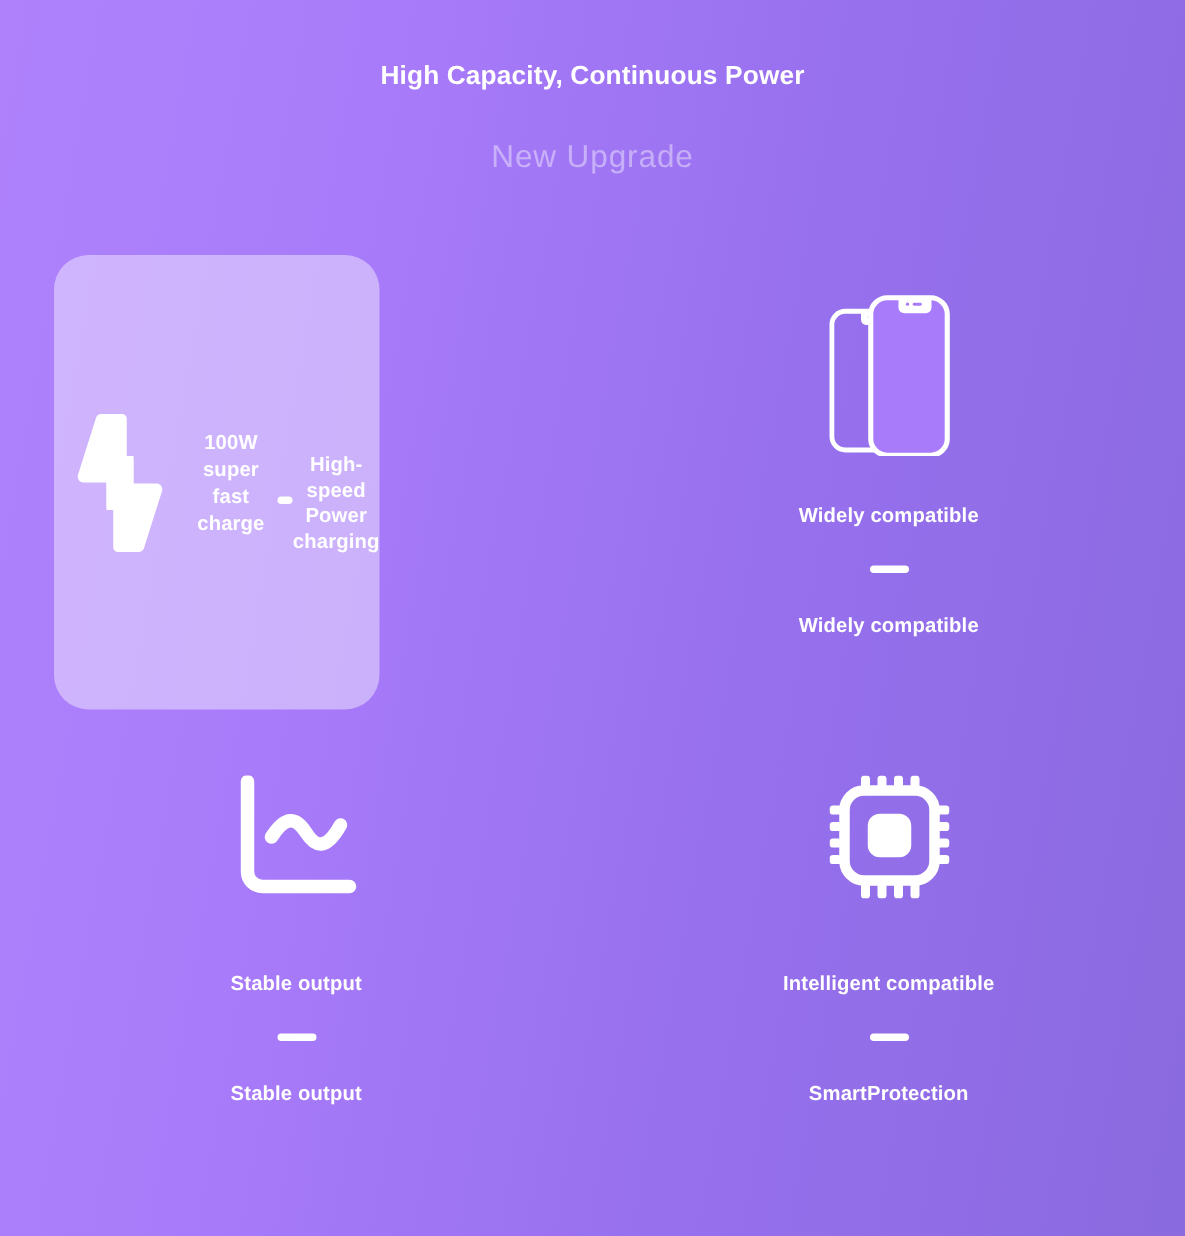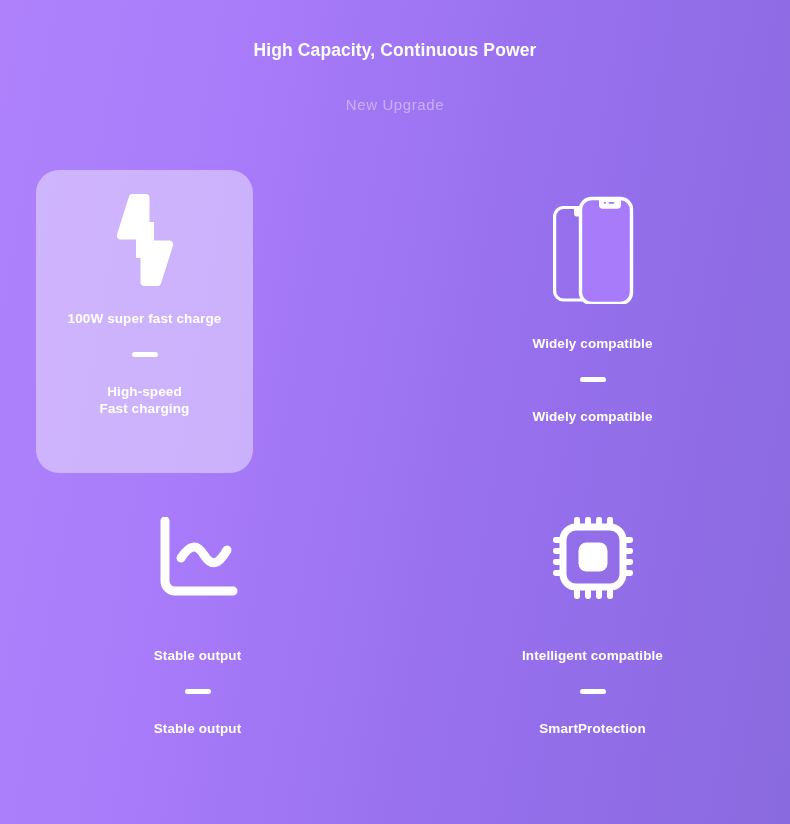--- a/index.html
+++ b/index.html
@@ -33,21 +33,21 @@
     font-size: 17.5px;
     font-weight: bold;
     color: #ffffff;
     letter-spacing: 0.1px;
     line-height: 24px;
     margin: 0;
   }
   .subhead {
     margin: 0;
     margin-top: 32px;
-    font-size: 15px;
+    font-size: 21px;
     font-weight: normal;
     color: rgba(255,255,255,0.42);
     letter-spacing: 0.6px;
     line-height: 22px;
   }
 
   
   .grid {
     position: absolute;
     top: 160px;
@@ -67,21 +67,21 @@
   
   .card {
     position: absolute;
     top: 10px;
     left: 36px;
     width: 217px;
     height: 303px;
     border-radius: 23px;
     background: rgba(255,255,255,0.42);
     display: flex;
-    flex-direction: column;
+    flex-direction: row;
     align-items: center;
   }
 
   .icon-wrap {
     height: 135px;
     display: flex;
     align-items: center;
     justify-content: center;
   }
   .card .icon-wrap {
@@ -161,21 +161,21 @@
                      L38.0 46.4
                      L38.0 30.0
                      L24.5 30.0
                      Z" fill="#ffffff"></path>
             <rect x="20" y="28" width="18" height="36" fill="#ffffff"></rect>
           </svg>
         </div>
         <div class="label-primary">100W super fast charge</div>
         <div class="divider"></div>
         <div class="label-secondary">High-speed
-Fast charging</div>
+Power charging</div>
       </div>
     </div>
 
     <div class="cell cell-1">
       <div class="icon-wrap">
         <svg width="84" height="108" viewBox="0 0 84 108" aria-hidden="true">
 
           <g fill="none" stroke="#ffffff" stroke-width="3.2">
             <path d="M3.6 20.5
                      a9 9 0 0 1 9-9

